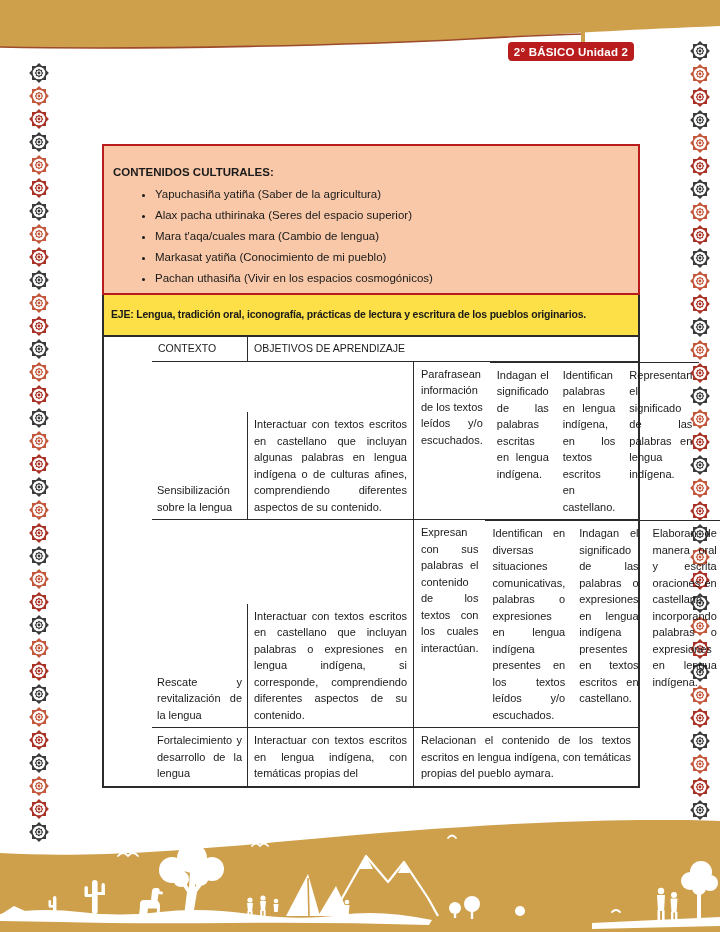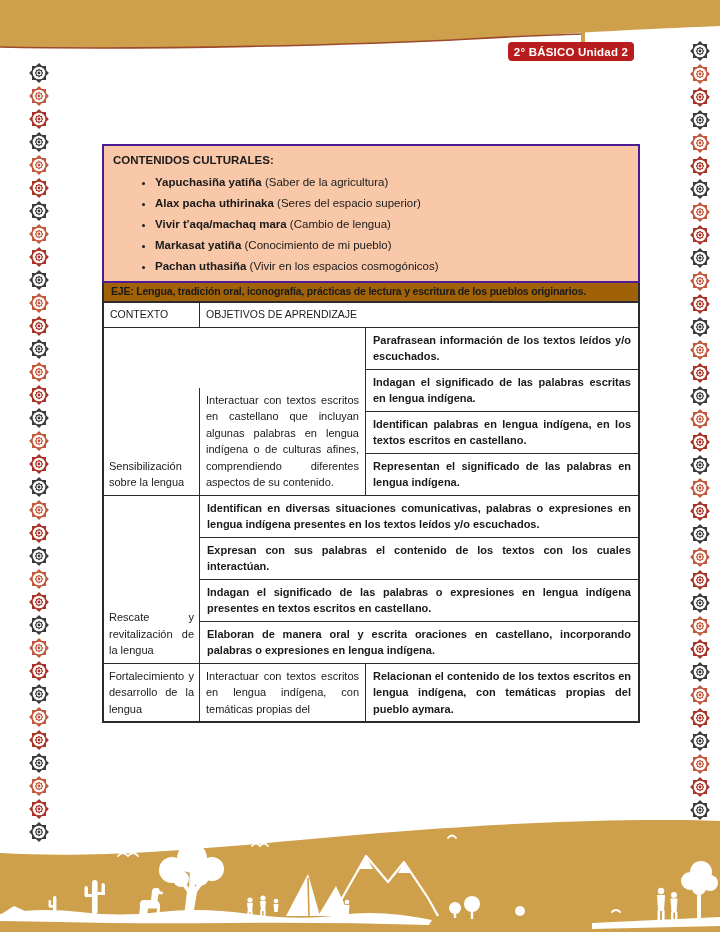--- a/index.html
+++ b/index.html
@@ -24,40 +24,40 @@
   
   .chain-left{left:28px;top:62px;}
   .chain-right{left:689px;top:40px;}
   #med rect{fill:currentColor;}
   #med .wh{fill:#ffffff;}
   #med .dot{fill:currentColor;}
 
   
   .content{left:102px;top:144px;width:538px;font-size:11px;line-height:1.5;}
   .box-contenidos{
-    background:#F8C8A8;border:2px solid #4c1d95;
-    padding:6px 9px 3px 9px;box-sizing:border-box;
+    background:#F8C8A8;border:2px solid #b91c1c;
+    padding:18px 9px 3px 9px;box-sizing:border-box;
   }
   .box-contenidos .title{font-weight:bold;font-size:11.5px;}
   .box-contenidos ul{margin:5px 0 3px 42px;padding:0;}
   .box-contenidos li{margin:0 0 3px 0;font-size:11.5px;line-height:1.55;}
-  .b-term{font-weight:bold;}
+  .b-term{font-weight:normal;}
   .eje{
-    background:#a16207;border:2px solid #2B2B2B;border-top:none;
+    background:#fde047;border:2px solid #2B2B2B;border-top:none;
     font-weight:bold;font-size:10.5px;letter-spacing:-0.2px;
-    padding:1px 7px;box-sizing:border-box;
-  }
-  .ttable{border:2px solid #2B2B2B;border-top:none;box-sizing:border-box;}
+    padding:12px 7px;box-sizing:border-box;
+  }
+  .ttable{border:2px solid #2B2B2B;border-top:none;box-sizing:border-box;padding-left:48px;}
   .trow{display:flex;}
   .trow + .trow{border-top:1.4px solid #2B2B2B;align-items:flex-end;}
   .cell{box-sizing:border-box;padding:4px 6px;}
   .cell + .cell{border-left:1.4px solid #2B2B2B;}
   .cell-context{width:95px;flex:none;padding:4px 5px;text-align:justify;}
   .cell-objective{width:166px;flex:none;text-align:justify;}
-  .cell-indicators{flex:1;display:flex;flex-direction:column;padding:0;font-weight:bold;}
+  .cell-indicators{flex:1;display:flex;flex-direction:row;padding:0;}
   .ind{padding:4px 7px;text-align:justify;min-height:40px;box-sizing:border-box;}
   .ind + .ind{border-top:1.4px solid #2B2B2B;}
   .hrow .cell{font-size:10.5px;padding:4px 6px;}
   .hrow .hc3{flex:1;}
 
   
   .footer{left:0;top:820px;}
   .footer .gold{fill:#CFA04C;}
   .footer .sil{fill:#ffffff;}
   .footer .ln{fill:none;stroke:#ffffff;stroke-width:2.2;stroke-linejoin:round;}
@@ -100,21 +100,21 @@
   <rect width="22" height="782" fill="url(#chainPat)"></rect>
 </svg>
 
 <div class="abs content">
 
   <div class="box-contenidos">
     <div class="title">CONTENIDOS CULTURALES:</div>
     <ul>
       <li><span class="b-term">Yapuchasiña yatiña</span><span> (Saber de la agricultura)</span></li>
       <li><span class="b-term">Alax pacha uthirinaka</span><span> (Seres del espacio superior)</span></li>
-      <li><span class="b-term">Vivir t'aqa/machaq mara</span><span> (Cambio de lengua)</span></li>
+      <li><span class="b-term">Mara t'aqa/cuales mara</span><span> (Cambio de lengua)</span></li>
       <li><span class="b-term">Markasat yatiña</span><span> (Conocimiento de mi pueblo)</span></li>
       <li><span class="b-term">Pachan uthasiña</span><span> (Vivir en los espacios cosmogónicos)</span></li>
     </ul>
   </div>
 
   <div class="eje">EJE: Lengua, tradición oral, iconografía, prácticas de lectura y escritura de los pueblos originarios.</div>
 
   <div class="ttable">
 
     <div class="trow hrow">
@@ -128,23 +128,24 @@
       <div class="cell cell-indicators">
         <div class="ind">Parafrasean información de los textos leídos y/o escuchados.</div>
         <div class="ind">Indagan el significado de las palabras escritas en lengua indígena.</div>
         <div class="ind">Identifican palabras en lengua indígena, en los textos escritos en castellano.</div>
         <div class="ind">Representan el significado de las palabras en lengua indígena.</div>
       </div>
     </div>
 
     <div class="trow">
       <div class="cell cell-context">Rescate y revitalización de la lengua</div>
+      <div class="cell cell-objective">Interactuar con textos escritos en castellano que incluyan palabras o expresiones en lengua indígena, si corresponde, comprendiendo diferentes aspectos de su contenido.</div>
       <div class="cell cell-indicators">
+        <div class="ind">Expresan con sus palabras el contenido de los textos con los cuales interactúan.</div>
         <div class="ind">Identifican en diversas situaciones comunicativas, palabras o expresiones en lengua indígena presentes en los textos leídos y/o escuchados.</div>
-        <div class="ind">Expresan con sus palabras el contenido de los textos con los cuales interactúan.</div>
         <div class="ind">Indagan el significado de las palabras o expresiones en lengua indígena presentes en textos escritos en castellano.</div>
         <div class="ind">Elaboran de manera oral y escrita oraciones en castellano, incorporando palabras o expresiones en lengua indígena.</div>
       </div>
     </div>
 
     <div class="trow">
       <div class="cell cell-context">Fortalecimiento y desarrollo de la lengua</div>
       <div class="cell cell-objective">Interactuar con textos escritos en lengua indígena, con temáticas propias del</div>
       <div class="cell cell-indicators">
         <div class="ind">Relacionan el contenido de los textos escritos en lengua indígena, con temáticas propias del pueblo aymara.</div>

